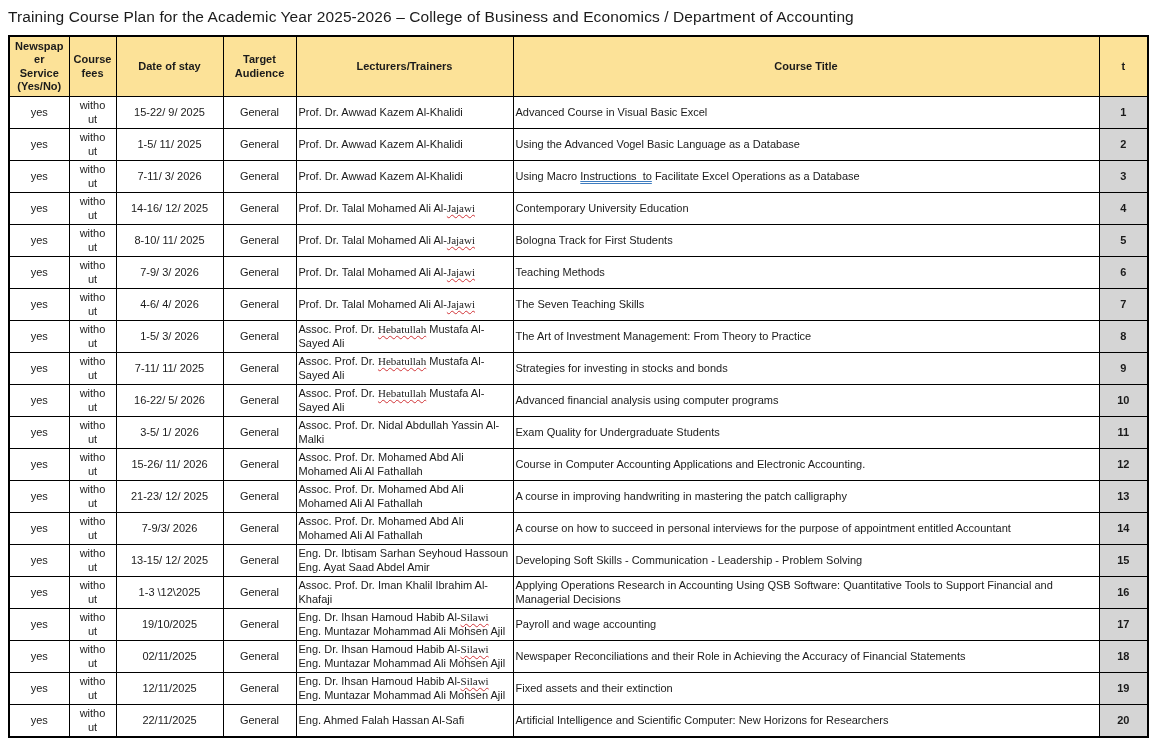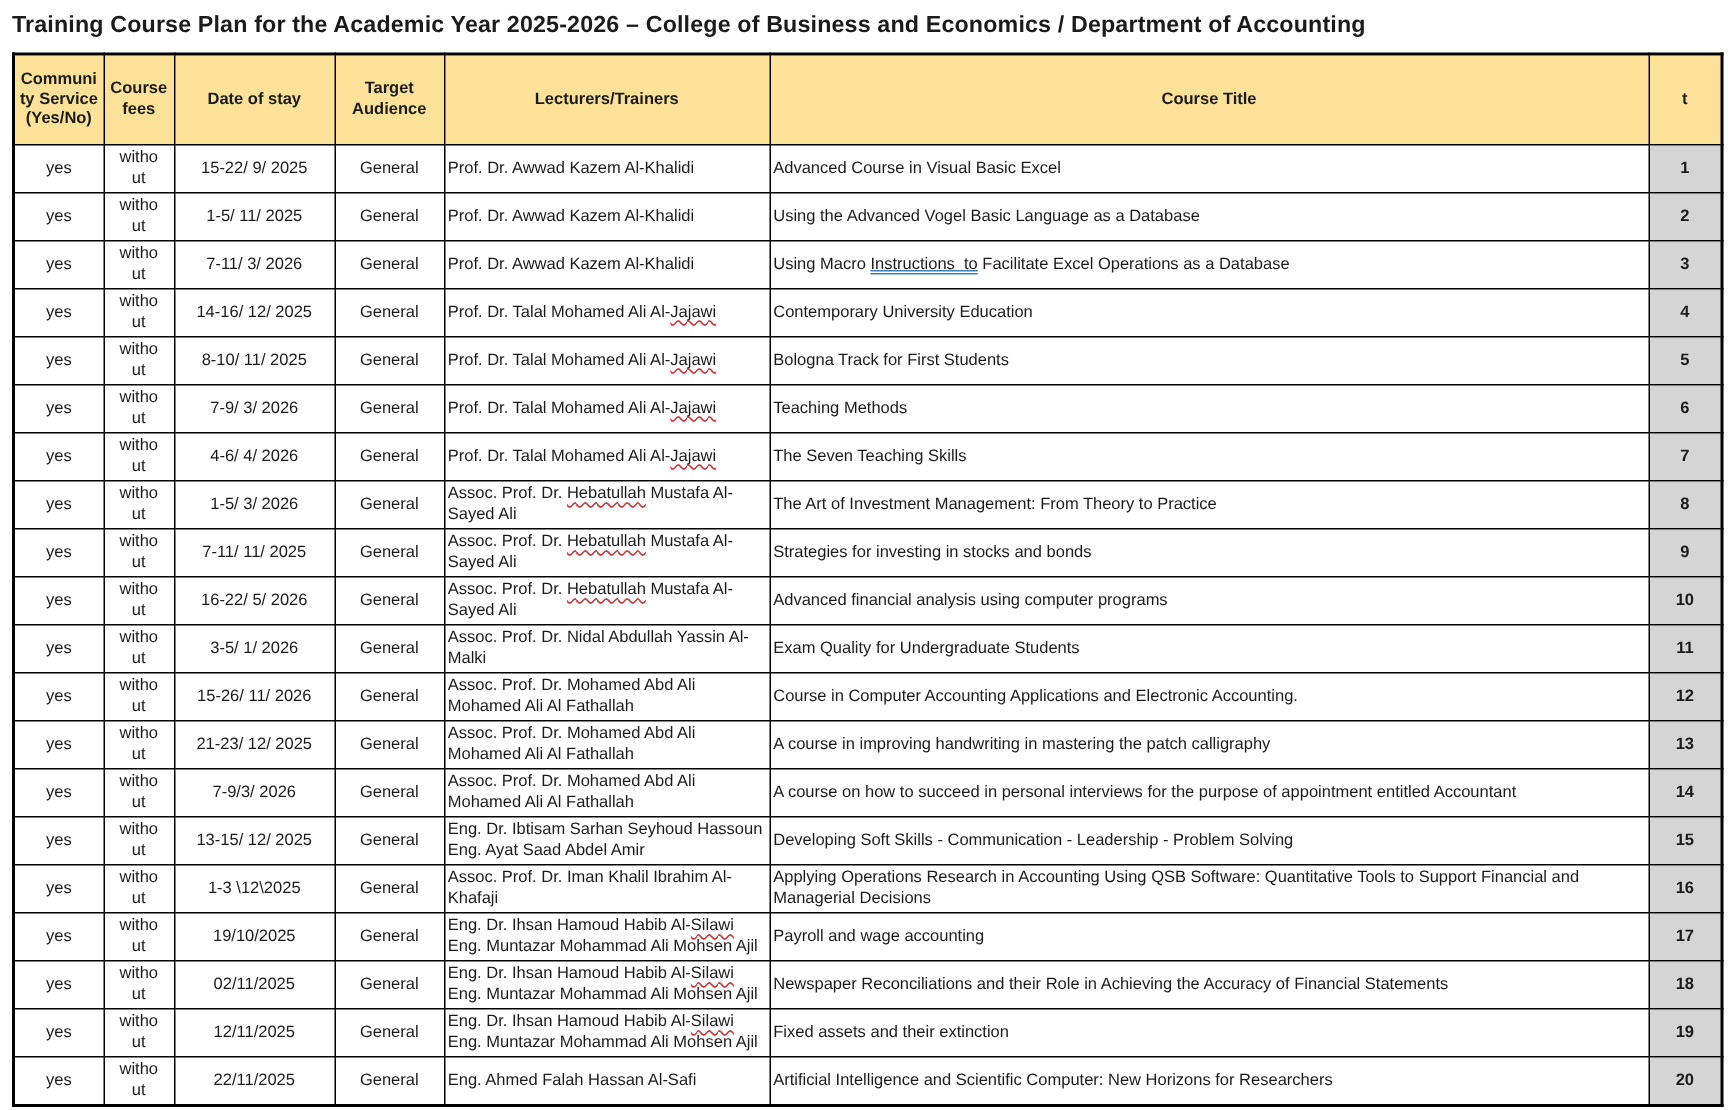--- a/index.html
+++ b/index.html
@@ -11,21 +11,21 @@
     color: #1b1b1b;
   }
   .page {
     width: 1155px;
     height: 740px;
     overflow: hidden;
     background: #ffffff;
   }
   .doc-title {
     font-size: 15.5px;
-    font-weight: bold;
+    font-weight: normal;
     margin: 8px 0 9px 8px;
     letter-spacing: 0.1px;
     white-space: nowrap;
   }
   table.plan {
     border-collapse: collapse;
     table-layout: fixed;
     margin-left: 8px;
     width: 1139px;
     border: 2px solid #000;
@@ -54,20 +54,21 @@
   }
   td.c-index {
     background: #D5D5D5;
     font-weight: bold;
   }
   .lect-line, .title-line { text-align: left; }
   .seg-red {
     text-decoration: underline wavy #d13438;
     text-decoration-thickness: 1px;
     text-underline-offset: 2px;
+    font-family: Liberation Serif, serif;
   }
   .seg-blue {
     text-decoration: underline double #3f7dc0;
     white-space: pre-wrap;
     text-underline-offset: 1px;
   }
 </style>
 </head>
 <body>
 
@@ -79,21 +80,21 @@
       <col style="width:60px">
       <col style="width:47px">
       <col style="width:107px">
       <col style="width:73px">
       <col style="width:217px">
       <col style="width:586px">
       <col style="width:49px">
     </colgroup>
     <thead>
       <tr>
-        <th class="h-commsvc">Community Service (Yes/No)</th>
+        <th class="h-commsvc">Newspaper Service (Yes/No)</th>
         <th>Course fees</th>
         <th>Date of stay</th>
         <th>Target Audience</th>
         <th>Lecturers/Trainers</th>
         <th>Course Title</th>
         <th>t</th>
       </tr>
     </thead>
     <tbody>
         <tr>

